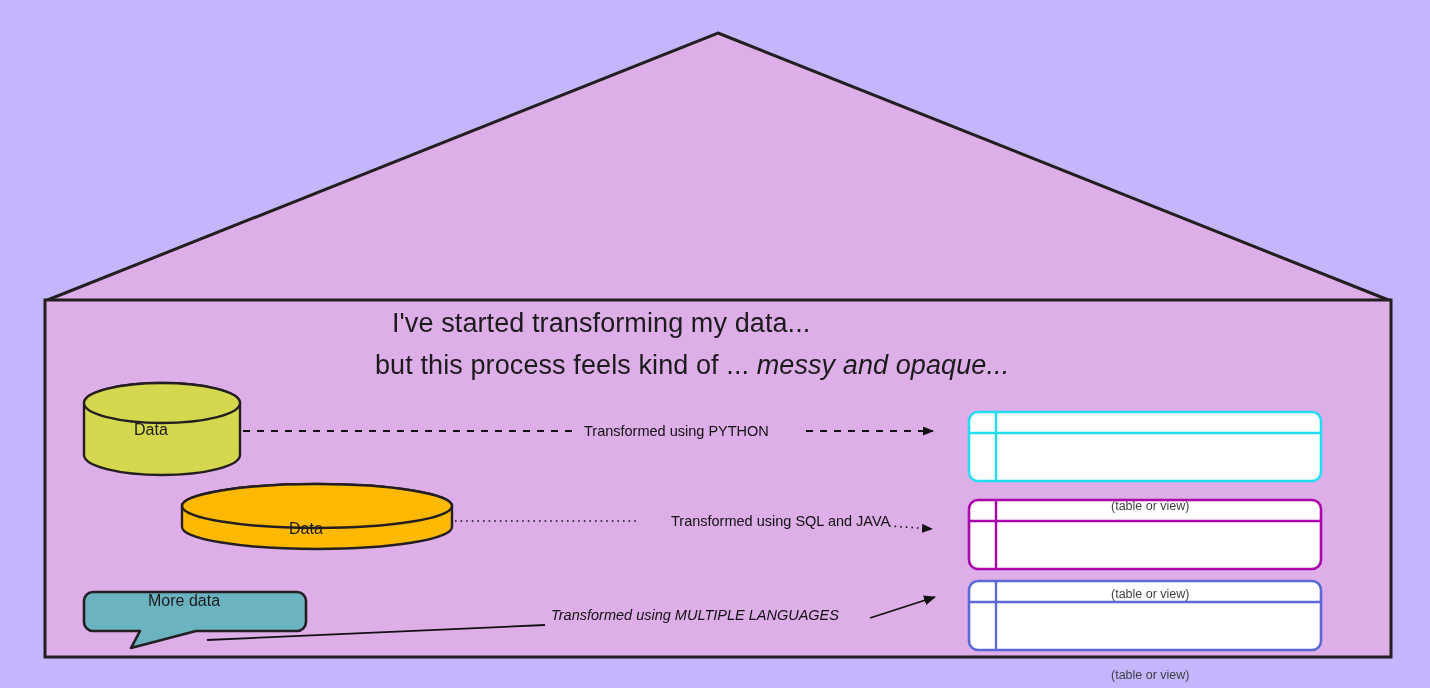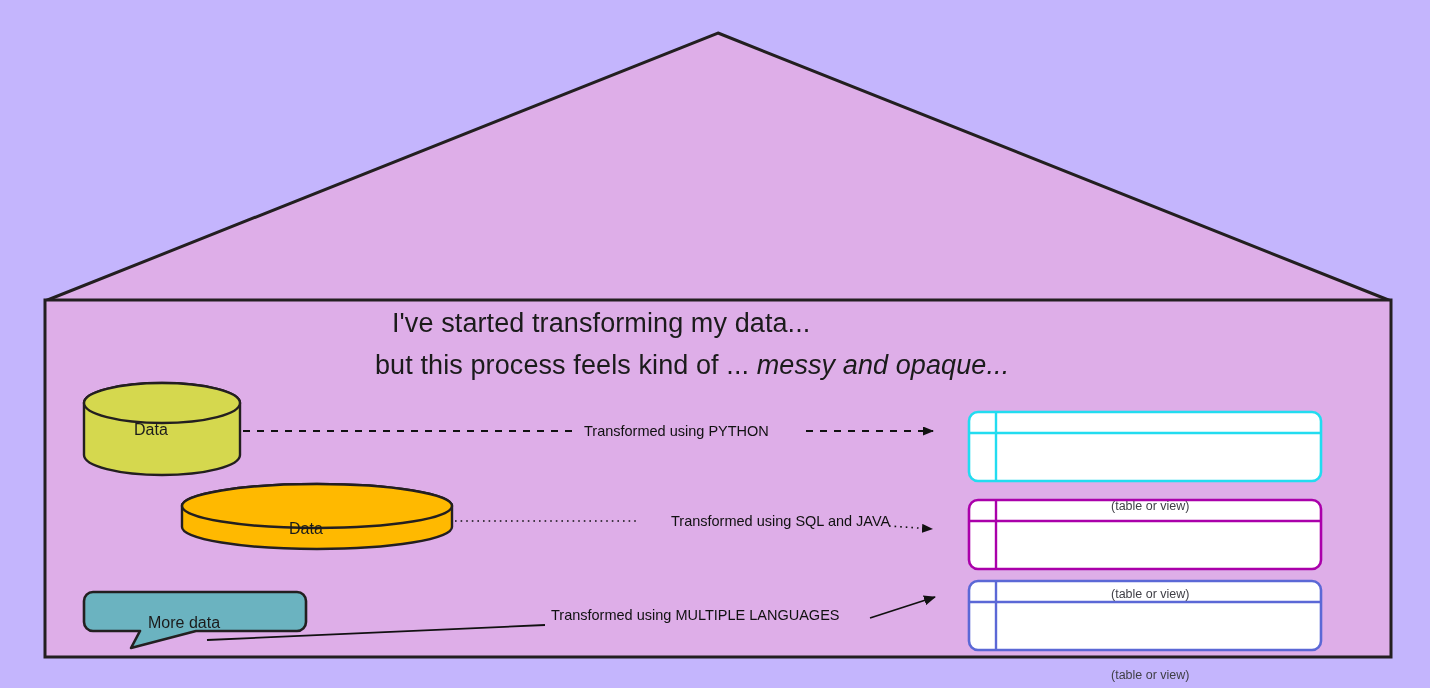--- a/index.html
+++ b/index.html
@@ -138,27 +138,27 @@
   </svg>
 
   <div class="txt headline" style="left:392px; top:303px;">I've started transforming my data...</div>
 
   <div class="txt headline" style="left:375px; top:345px;"><span>but this process feels kind of ... </span><span class="ital">messy and opaque...</span></div>
 
   <div class="shape-label" style="left:134px; top:421px;">Data</div>
 
   <div class="shape-label" style="left:289px; top:520px;">Data</div>
 
-  <div class="shape-label" style="left:148px; top:614px;">More data</div>
+  <div class="shape-label" style="left:148px; top:592px;">More data</div>
 
   <div class="txt edge-label" style="left:584px; top:423px;">Transformed using PYTHON</div>
 
   <div class="txt edge-label" style="left:671px; top:513px;">Transformed using SQL and JAVA</div>
 
-  <div class="txt edge-label" style="left:551px; top:607px;">Transformed using MULTIPLE LANGUAGES</div>
+  <div class="txt edge-label" style="left:551px; top:607px;font-style:italic;">Transformed using MULTIPLE LANGUAGES</div>
 
   <div class="table-label" style="left:1111px; top:451px;">(table or view)</div>
 
   <div class="table-label" style="left:1111px; top:539px;">(table or view)</div>
 
   <div class="table-label" style="left:1111px; top:620px;">(table or view)</div>
 
 </div>
 
 </body></html>

